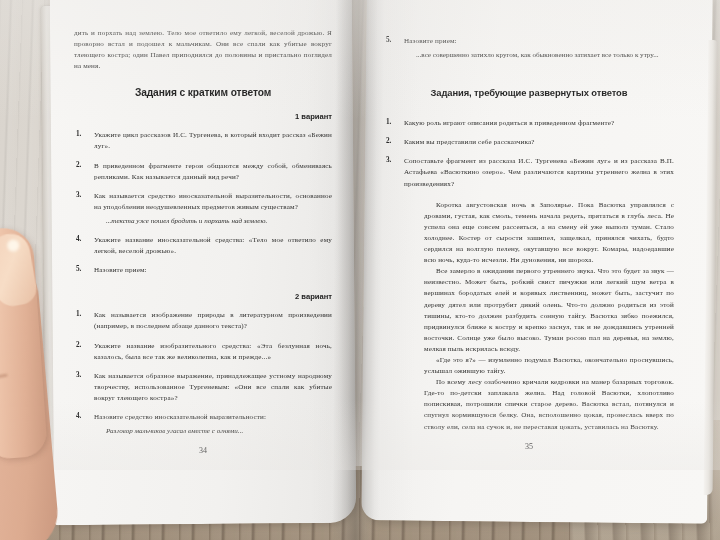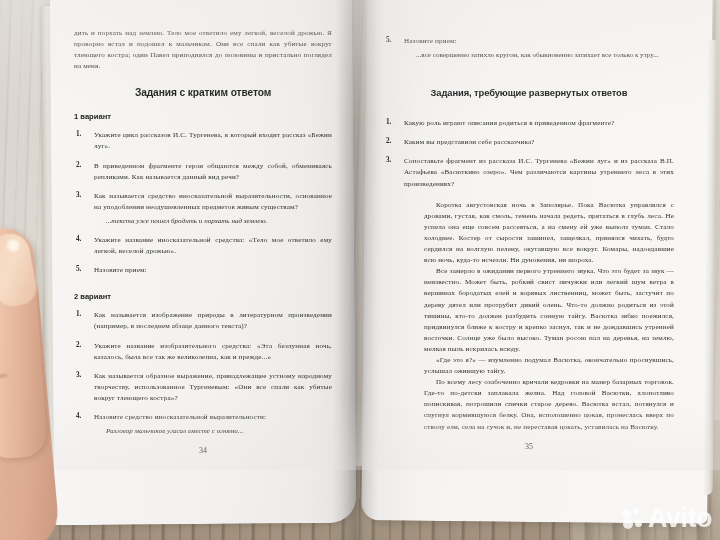--- a/index.html
+++ b/index.html
@@ -141,21 +141,21 @@
     color: #181818;
     letter-spacing: -0.1px;
   }
   .heading.small {
     font-size: 9.4px;
   }
   .subheading {
     font-family: "Liberation Sans", sans-serif;
     font-weight: bold;
     font-size: 7.6px;
-    text-align: left;
+    text-align: right;
     color: #1d1d1d;
   }
 
   .qlist { margin: 0; padding: 0; list-style: none; }
   .qitem {
     position: relative;
     padding-left: 20px;
     margin-bottom: 8px;
   }
   .qnum {
@@ -381,21 +381,21 @@
       <li class="qitem">
         <span class="qnum">1.</span>
         <div class="q-text">Какую роль играют описания родиться в приведенном фрагменте?</div>
       </li>
       <li class="qitem">
         <span class="qnum">2.</span>
         <div class="q-text">Каким вы представили себе рассказчика?</div>
       </li>
       <li class="qitem">
         <span class="qnum">3.</span>
-        <div class="q-text">Сопоставьте фрагмент из рассказа И.С. Тургенева «Бежин луг» и из рассказа В.П. Астафьева «Васюткино озеро». Чем различаются картины утреннего леса в этих произведениях?</div>
+        <div class="q-text">Сопоставьте фрагмент из рассказа И.С. Тургенева «Бежин луг» и из рассказа В.П. Астафьева «Васюткино озеро». Чем различаются картины утреннего желна в этих произведениях?</div>
       </li>
     </ul>
 
     <div style="height:2px"></div>
     <p class="para ind">Коротка августовская ночь в Заполярье. Пока Васютка управлялся с дровами, густая, как смоль, темень начала редеть, прятаться в глубь леса. Не успела она еще совсем рассеяться, а на смену ей уже выполз туман. Стало холоднее. Костер от сырости зашипел, защелкал, принялся чихать, будто сердился на волглую пелену, окутавшую все вокруг. Комары, надоедавшие всю ночь, куда-то исчезли. Ни дуновения, ни шороха.</p>
     <p class="para ind">Все замерло в ожидании первого утреннего звука. Что это будет за звук — неизвестно. Может быть, робкий свист пичужки или легкий шум ветра в вершинах бородатых елей и корявых лиственниц, может быть, застучит по дереву дятел или протрубит дикий олень. Что-то должно родиться из этой тишины, кто-то должен разбудить сонную тайгу. Васютка зябко поежился, придвинулся ближе к костру и крепко заснул, так и не дождавшись утренней восточки. Солнце уже было высоко. Туман росою пал на деревья, на землю, мелкая пыль искрилась всюду.</p>
     <p class="para ind">«Где это я?» — изумленно подумал Васютка, окончательно проснувшись, услышал ожившую тайгу.</p>
     <p class="para ind">По всему лесу озабоченно кричали кедровки на манер базарных торговок. Где-то по-детски заплакала желна. Над головой Васютки, хлопотливо попискивая, потрошили спички старое дерево. Васютка встал, потянулся и спугнул кормившуюся белку. Она, всполошенно цокая, пронеслась вверх по стволу ели, села на сучок и, не переставая цокать, уставилась на Васютку.</p>
 
     <div class="folio">35</div>
@@ -410,23 +410,14 @@
   <div class="hand">
     <div class="palm"></div>
     <div class="thumb">
       <div class="nail"></div>
       <div class="nail-shine"></div>
     </div>
     <div class="finger-line"></div>
 
   </div>
 
-  <div class="watermark">
-    <div class="wm-dots">
-      <span class="wm-d1"></span>
-      <span class="wm-d2"></span>
-      <span class="wm-d3"></span>
-      <span class="wm-d4"></span>
-    </div>
-    <div class="wm-text">Avito</div>
-  </div>
 
 </div>
 
 </body></html>

